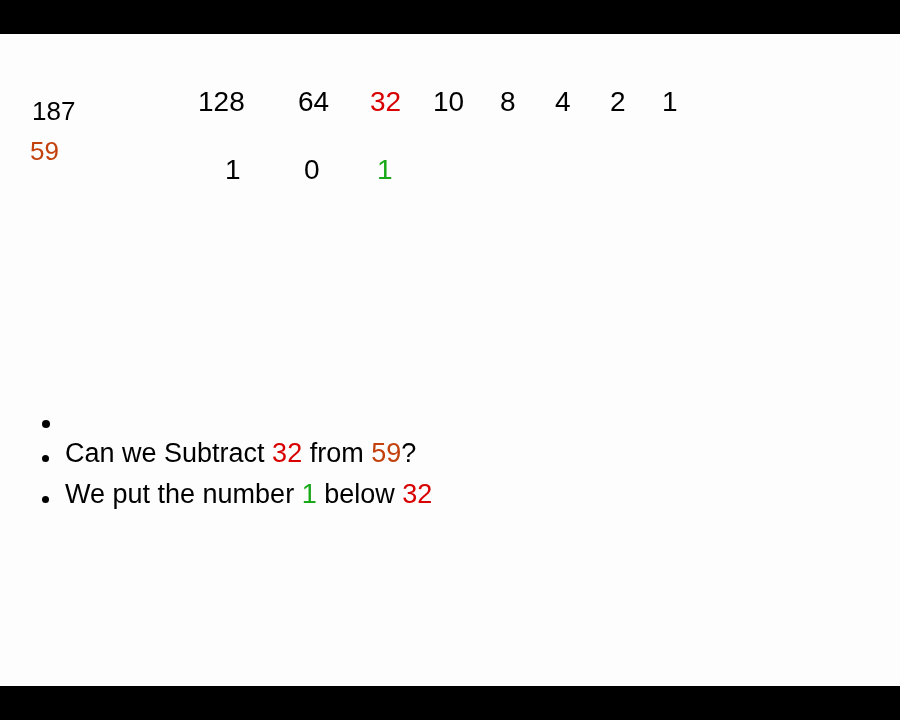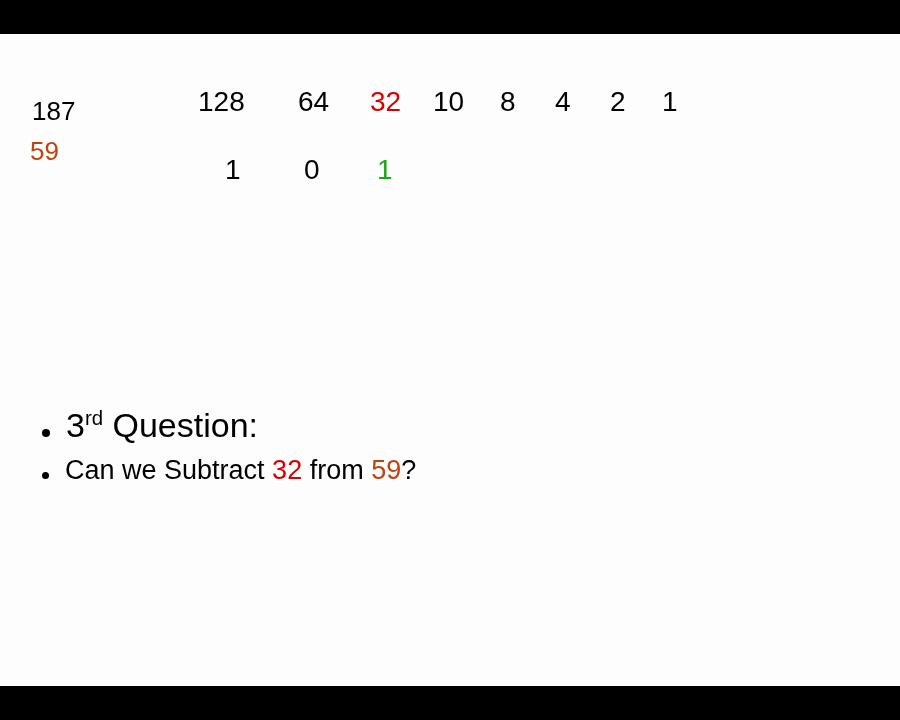--- a/index.html
+++ b/index.html
@@ -137,29 +137,32 @@
     <div class="bd-row">
       <span class="bd-c128 c-black">1</span>
       <span class="bd-c64  c-black">0</span>
       <span class="bd-c32  c-green">1</span>
     </div>
 
     <div class="bullets">
 
       <div class="bline">
         <div class="dot"></div>
-        <div class="btext-large">
-          <span>3</span><sup>rd</sup><span> Question:</span>
-        </div>
       </div>
 
       <div class="bline">
         <div class="dot dot-s"></div>
         <div class="btext">
           <span class="c-black">Can we Subtract </span><span class="c-red">32</span><span class="c-black"> from </span><span class="c-blue">59</span><span class="c-black">?</span>
         </div>
       </div>
 
 
+      <div class="bline">
+        <div class="dot dot-s"></div>
+        <div class="btext">
+          <span class="c-black">We put the number </span><span class="c-green">1</span><span class="c-black"> below </span><span class="c-red">32</span>
+        </div>
+      </div>
 
     </div>
   </div>
 </div>
 
 </body></html>

